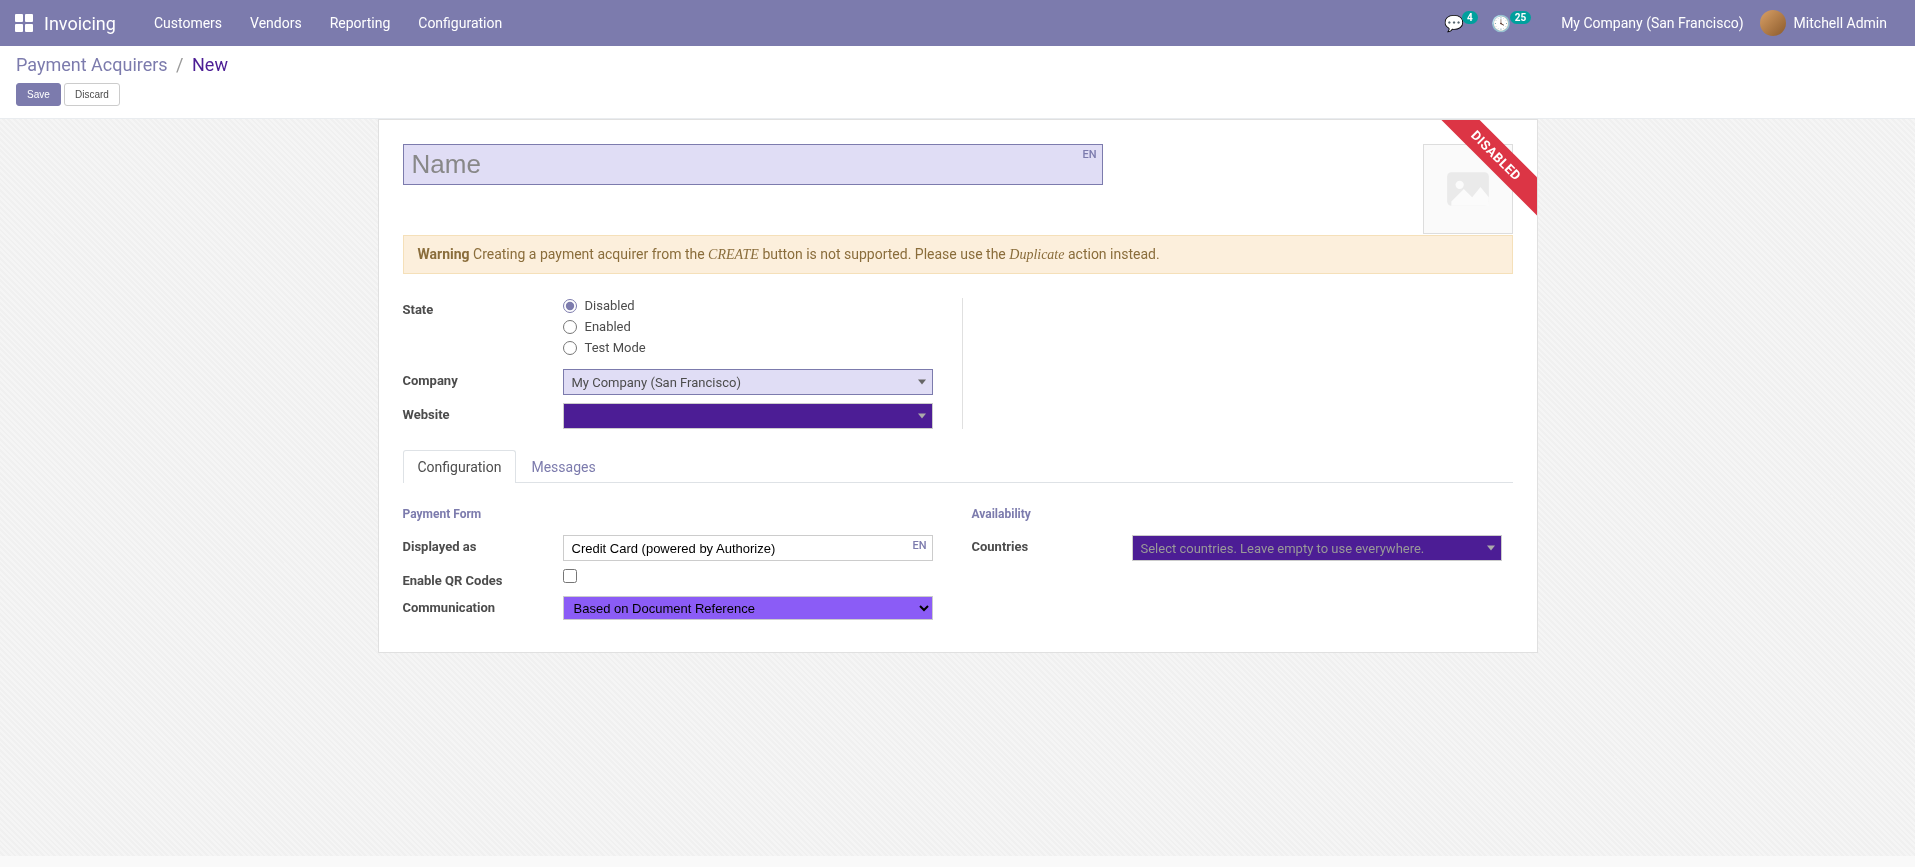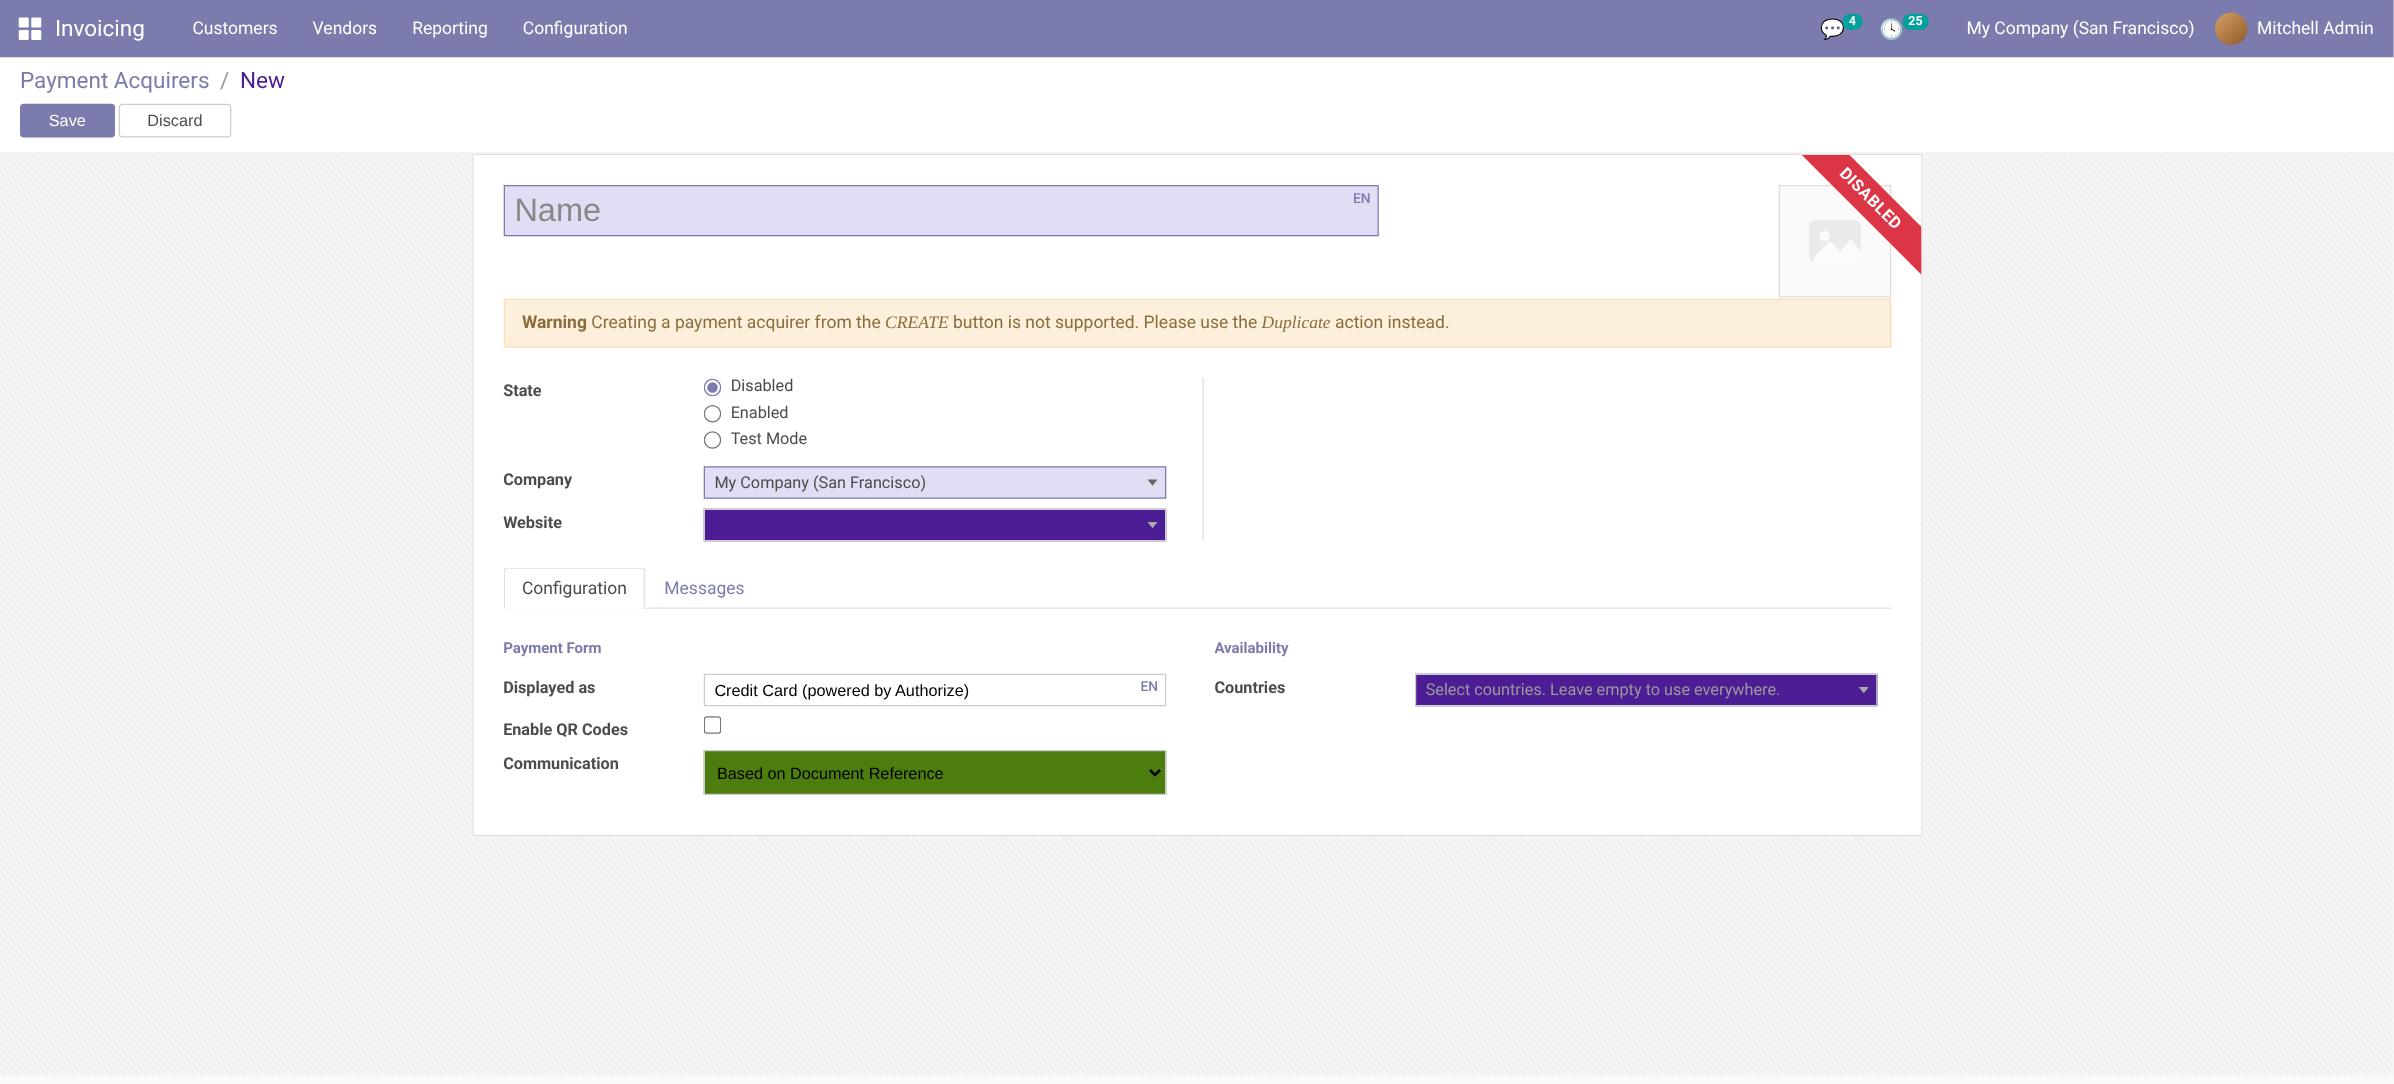--- a/index.html
+++ b/index.html
@@ -9,31 +9,31 @@
 .navbar { background: #7c7bad; height: 46px; display: flex; align-items: center; padding: 0 8px; color: #fff; }
 .navbar .apps-icon { width: 24px; height: 24px; margin: 0 8px 0 4px; display: flex; flex-wrap: wrap; gap: 2px; align-content: center; justify-content: center; cursor: pointer; }
 .navbar .apps-icon span { width: 8px; height: 8px; background: #fff; border-radius: 1px; }
 .navbar .brand { font-size: 18px; font-weight: 400; margin-right: 24px; cursor: pointer; }
 .navbar .nav-item { padding: 0 14px; font-size: 14px; cursor: pointer; line-height: 46px; }
 .navbar .spacer { flex: 1; }
 .navbar .msg-badge { position: relative; display: flex; align-items: center; margin-right: 14px; cursor: pointer; }
 .navbar .msg-badge .icon { font-size: 16px; }
 .navbar .msg-badge .badge { background: #00a09d; color: #fff; border-radius: 10px; font-size: 10px; padding: 1px 5px; margin-left: -2px; position: relative; top: -6px; font-weight: bold; }
 .navbar .company { margin: 0 16px; font-size: 14px; cursor: pointer; }
-.navbar .user { display: flex; align-items: center; cursor: pointer; margin-right: 8px; }
+.navbar .user { display: flex; align-items: center; cursor: pointer; margin-right: 20px; }
 .navbar .avatar { width: 26px; height: 26px; border-radius: 50%; background: linear-gradient(135deg,#d9a066,#8b5a2b); margin-right: 8px; }
 .navbar .username { font-size: 14px; }
 
 
 .control-area { background: #fff; border-bottom: 1px solid #e9ecef; padding: 8px 16px 12px; }
 .breadcrumb { font-size: 18px; margin-bottom: 8px; }
 .breadcrumb .bc-link { color: #7c7bad; cursor: pointer; }
 .breadcrumb .bc-sep { color: #999; margin: 0 4px; }
 .breadcrumb .bc-current { color: #4c1d95; }
-.btn { border: 1px solid transparent; padding: 5px 22px; font-size: 13px; border-radius: 3px; cursor: pointer; }
+.btn { border: 1px solid transparent; padding: 5px 10px; font-size: 10px; border-radius: 3px; cursor: pointer; }
 .btn-primary { background: #7c7bad; color: #fff; border-color: #7c7bad; }
 .btn-secondary { background: #fff; color: #4c4c4c; border: 1px solid #ccc; }
 
 
 .content-bg { background: repeating-linear-gradient(45deg,#f5f5f5,#f5f5f5 2px,#f0f0f0 2px,#f0f0f0 4px); padding: 0; min-height: calc(100vh - 130px); overflow-y: auto; }
 .form-sheet { background: #fff; max-width: 1160px; margin: 0 auto; border: 1px solid #e0e0e0; padding: 24px; position: relative; overflow: hidden; }
 
 
 .ribbon { position: absolute; top: 22px; right: -52px; background: #dc3545; color: #fff; padding: 6px 60px; transform: rotate(45deg); font-weight: bold; font-size: 13px; letter-spacing: 0.5px; z-index: 2; }
 
@@ -73,21 +73,21 @@
 
 
 .tab-content { display: flex; gap: 28px; }
 .tab-col { flex: 1; }
 .section-title { color: #7c7bad; font-weight: 700; font-size: 12px; margin-bottom: 14px; }
 
 .text-input { width: 100%; border: 1px solid #ccc; padding: 4px 8px; font-size: 13px; min-height: 26px; }
 .text-input-wrap { position: relative; }
 .text-input-wrap .lang-badge2 { position: absolute; right: 6px; top: 4px; font-size: 11px; color: #7c7bad; font-weight: 500; }
 
-select.native { width: 100%; border: 1px solid #ccc; padding: 3px 6px; font-size: 13px; height: 36px; background:#4d7c0f; }
+select.native { width: 100%; border: 1px solid #ccc; padding: 3px 6px; font-size: 13px; height: 24px; background:#8b5cf6; }
 
 input[type=checkbox] { width: 14px; height: 14px; }
 
 
 .content-bg::-webkit-scrollbar { width: 16px; }
 .content-bg::-webkit-scrollbar-track { background: #f0f0f0; }
 .content-bg::-webkit-scrollbar-thumb { background: #c0c0c0; }
 </style>
 </head>
 <body>

